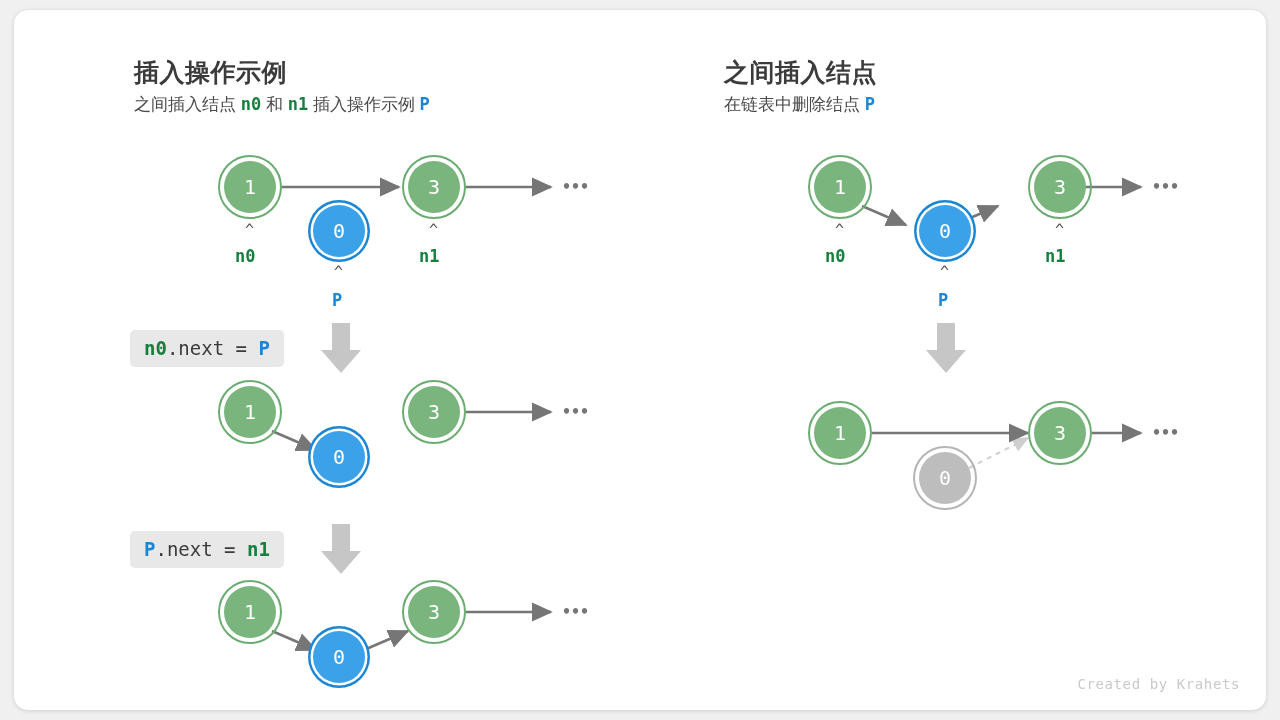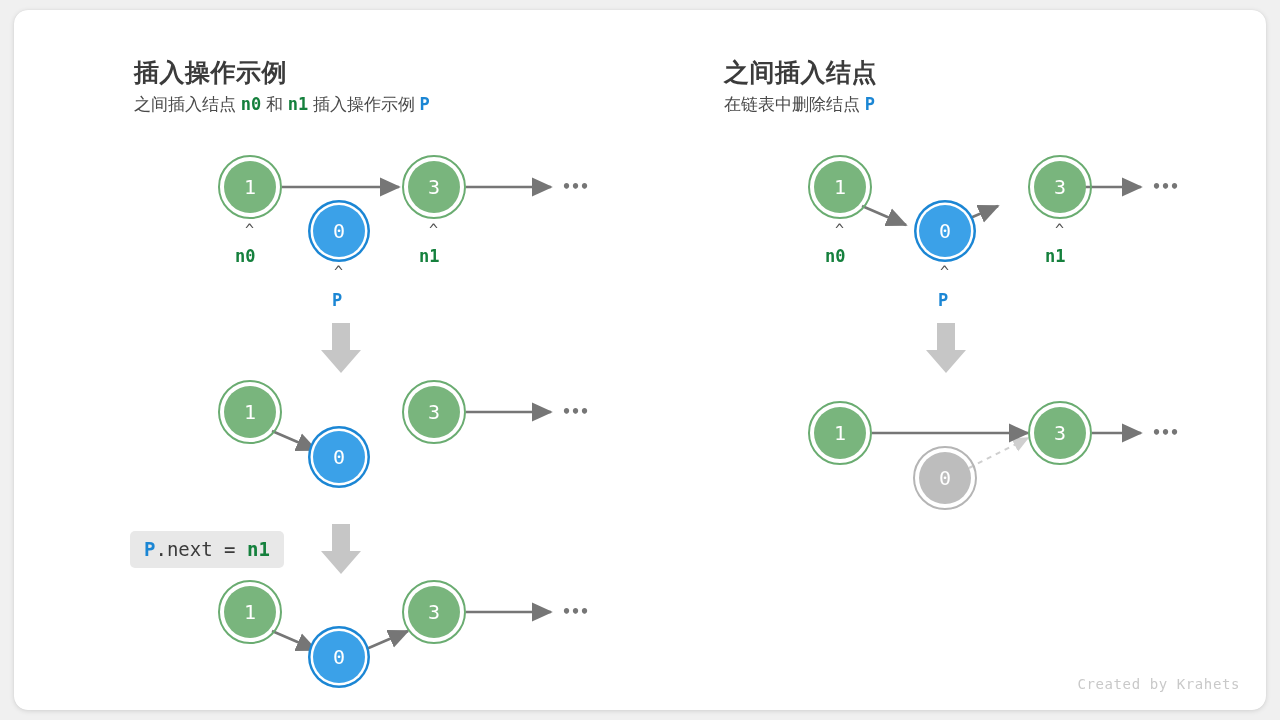--- a/index.html
+++ b/index.html
@@ -129,20 +129,21 @@
       <text class="nodeval" x="420" y="184" text-anchor="middle">3</text>
     </svg>
     <div class="caret" style="left:231px; top:211px;">^</div>
     <div class="lbl g" style="left:221px; top:236px;">n0</div>
     <div class="caret" style="left:320px; top:253px;">^</div>
     <div class="lbl b" style="left:318px; top:280px;">P</div>
     <div class="caret" style="left:415px; top:211px;">^</div>
     <div class="lbl g" style="left:405px; top:236px;">n1</div>
     <div class="lbl" style="left:548px; top:168px; color:#767676; font-size:15px;">•••</div>
 
+    <div class="codebox" style="left:116px; top:320px;"><b class="g">n0</b><span>.next = </span><b class="b">P</b></div>
     <svg style="left:305px; top:313px; width:44px; height:54px;">
       <path d="M13,0 L31,0 L31,27 L42,27 L22,50 L2,27 L13,27 Z" fill="#c6c6c6"></path>
     </svg>
 
     <svg style="left:0; top:0; width:600px; height:720px;">
 
       <line x1="258" y1="421" x2="302" y2="440" stroke="#767676" stroke-width="2.6" marker-end="url(#ah)"></line>
 
       <line x1="452" y1="402" x2="537" y2="402" stroke="#767676" stroke-width="2.6" marker-end="url(#ah)"></line>
       <circle cx="236" cy="402" r="31" fill="none" stroke="#6aac71" stroke-width="2"></circle>

